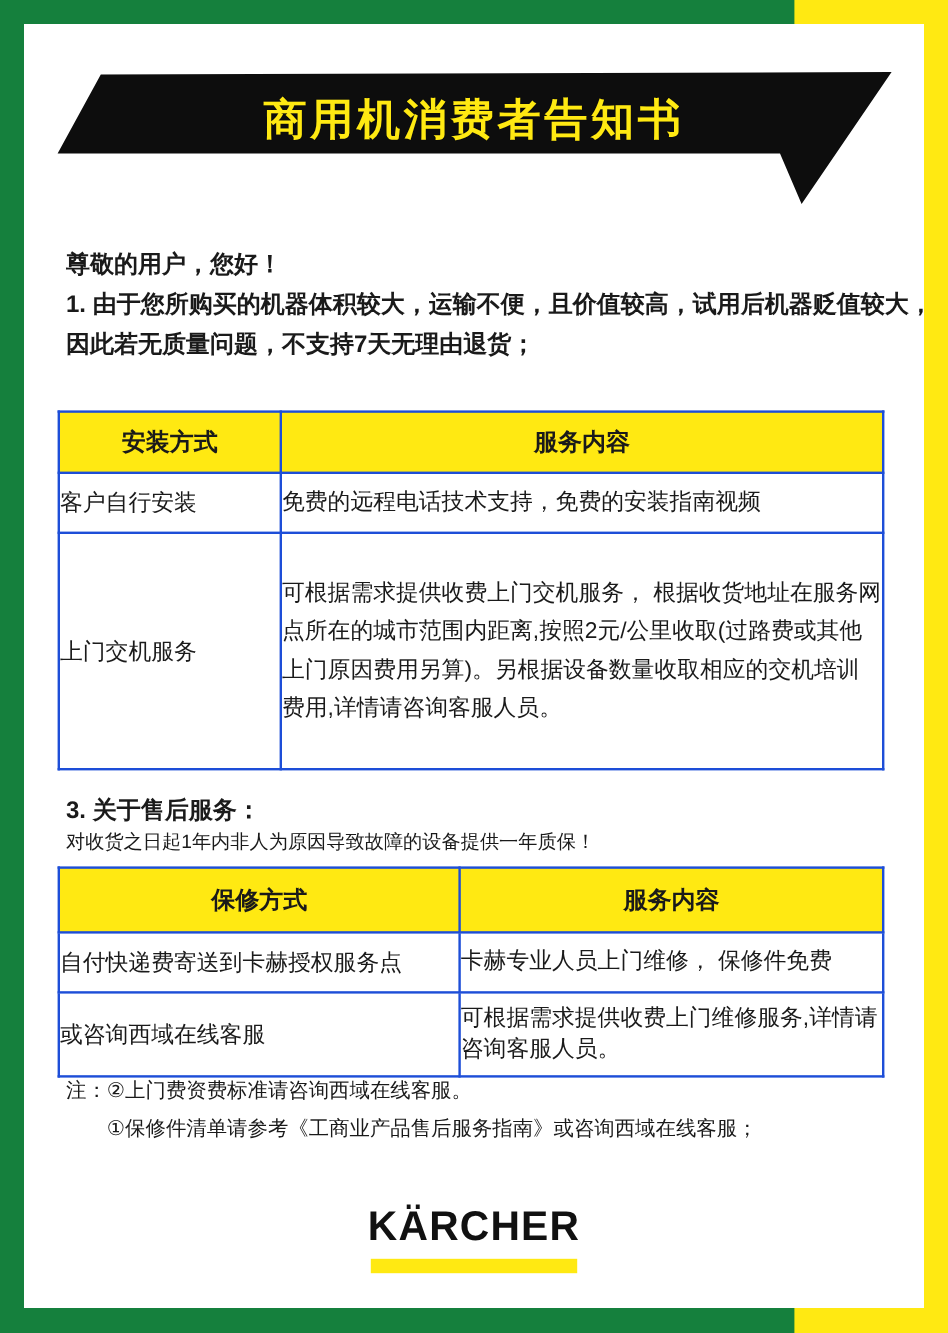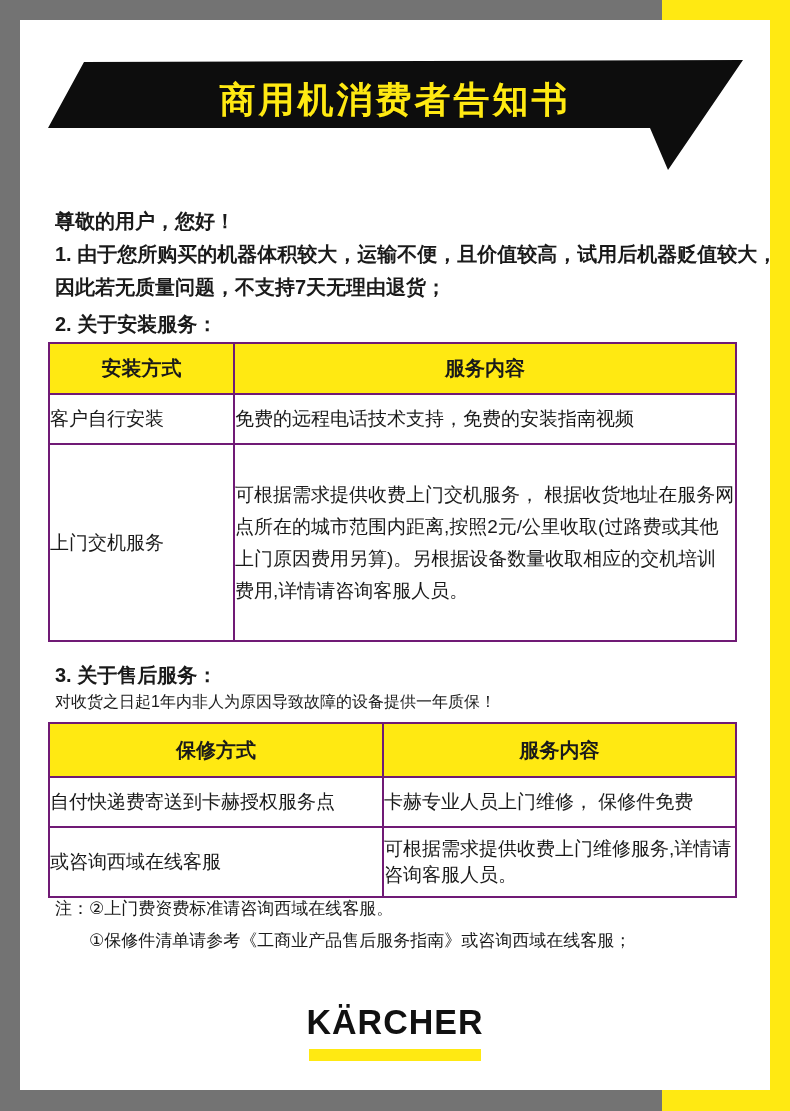--- a/index.html
+++ b/index.html
@@ -4,21 +4,21 @@
 <style>
   * { margin: 0; padding: 0; box-sizing: border-box; }
   html, body { background: #ffe912; }
   body {
     width: 790px; height: 1111px;
     font-family: "Liberation Sans", "DejaVu Sans", sans-serif;
     color: #1a1a1a;
     position: relative;
     overflow: hidden;
   }
-  .page { position: absolute; inset: 0; width: 662px; height: 1111px; background: #737373; }
+  .page { position: absolute; inset: 0; width: 662px; height: 1111px; background: #15803d; }
   .sheet {
     position: absolute; left: 20px; top: 20px; width: 750px; height: 1070px;
     background: #ffffff;
   }
   .banner-svg { position: absolute; left: 0; top: 0; width: 790px; height: 190px; }
   .banner-title {
     position: absolute; left: 0; top: 76px; width: 790px;
     text-align: center;
     font-size: 36px; font-weight: 700; letter-spacing: 3px;
     color: #ffe912;
@@ -39,21 +39,21 @@
     position: absolute; left: 55px; top: 692px; width: 700px;
     font-size: 16px; font-weight: 400; white-space: nowrap;
   }
   table.svc {
     position: absolute; left: 48px; width: 689px;
     border-collapse: collapse; table-layout: fixed;
   }
   .table-install { top: 342px; }
   .table-aftersales { top: 722px; }
   table.svc td, table.svc th {
-    border: 2px solid #701a75;
+    border: 2px solid #1d4ed8;
     font-size: 19px;
     vertical-align: middle;
   }
   table.svc th {
     background: #ffe912;
     font-weight: 700; font-size: 20px;
     text-align: center;
   }
   td.method { text-align: left; font-weight: 400; }
   td.content { text-align: left; padding: 8px 0; font-weight: 400; line-height: 32px; }
@@ -94,21 +94,20 @@
     <polygon points="84,62 743,60 668,170 650,128 48,128" fill="#0d0d0d"></polygon>
   </svg>
   <div class="banner-title">商用机消费者告知书</div>
 
   <div class="intro">
     <div>尊敬的用户，您好！</div>
     <div>1. 由于您所购买的机器体积较大，运输不便，且价值较高，试用后机器贬值较大，</div>
     <div>因此若无质量问题，不支持7天无理由退货；</div>
   </div>
 
-  <div class="section-heading heading-install">2. 关于安装服务：</div>
 
   <table class="svc table-install">
     <colgroup>
         <col class="c1">
         <col class="c2">
       </colgroup>
     <thead>
       <tr>
         <th>安装方式</th>
         <th>服务内容</th>

